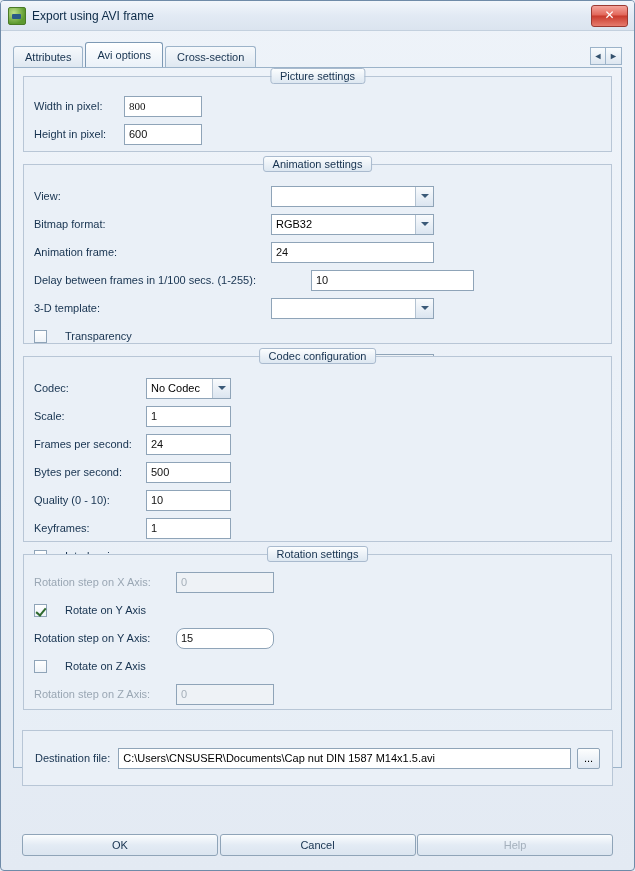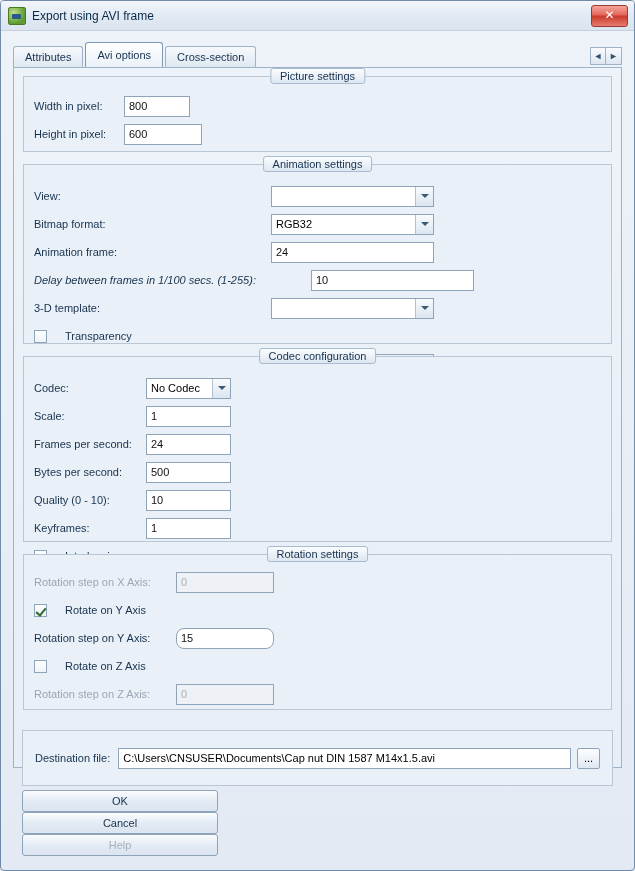--- a/index.html
+++ b/index.html
@@ -275,21 +275,20 @@
     box-sizing: border-box;
   }
   
   .buttons {
     position: absolute;
     left: 21px;
     right: 21px;
     bottom: 14px;
     display: flex;
     justify-content: space-between;
-    flex-direction: column;
   }
   .btn {
     width: 196px;
     height: 22px;
     border: 1px solid #8fa4b8;
     border-radius: 3px;
     background: linear-gradient(180deg, #fbfdfe 0%, #e3ebf4 50%, #dbe5f0 100%);
     font-size: 11px;
     line-height: 20px;
     text-align: center;
@@ -320,21 +319,21 @@
       <div class="tab-scroll">►</div>
     </div>
   </div>
 
   <div class="page">
 
     <div class="group" style="height:76px;">
       <div class="group-title">Picture settings</div>
       <div class="row" style="margin-top:2px;">
         <div class="lbl" style="width:78px;">Width in pixel:</div>
-        <input class="field" style="width: 66px;" value="800">
+        <input class="field" style="width: 78px; font-family: Liberation Serif, serif;" value="800">
       </div>
       <div class="row">
         <div class="lbl" style="width:78px;">Height in pixel:</div>
         <input class="field" style="width: 78px;" value="600">
       </div>
     </div>
 
     <div class="group" style="height:180px;">
       <div class="group-title">Animation settings</div>
       <div class="row" style="margin-top:4px;">
@@ -349,21 +348,21 @@
         <div class="combo" style="width:163px;">
           <div class="val">RGB32</div>
           <div class="arrow"></div>
         </div>
       </div>
       <div class="row">
         <div class="lbl" style="width:225px;">Animation frame:</div>
         <input class="field" style="width: 163px;" value="24">
       </div>
       <div class="row">
-        <div class="lbl" style="width:265px;font-style:italic;">Delay between frames in 1/100 secs. (1-255):</div>
+        <div class="lbl" style="width:265px;">Delay between frames in 1/100 secs. (1-255):</div>
         <input class="field" style="width: 163px;" value="10">
       </div>
       <div class="row">
         <div class="lbl" style="width:225px;">3-D template:</div>
         <div class="combo" style="width:163px;">
           <div class="val"></div>
           <div class="arrow"></div>
         </div>
       </div>
       <div class="row">

